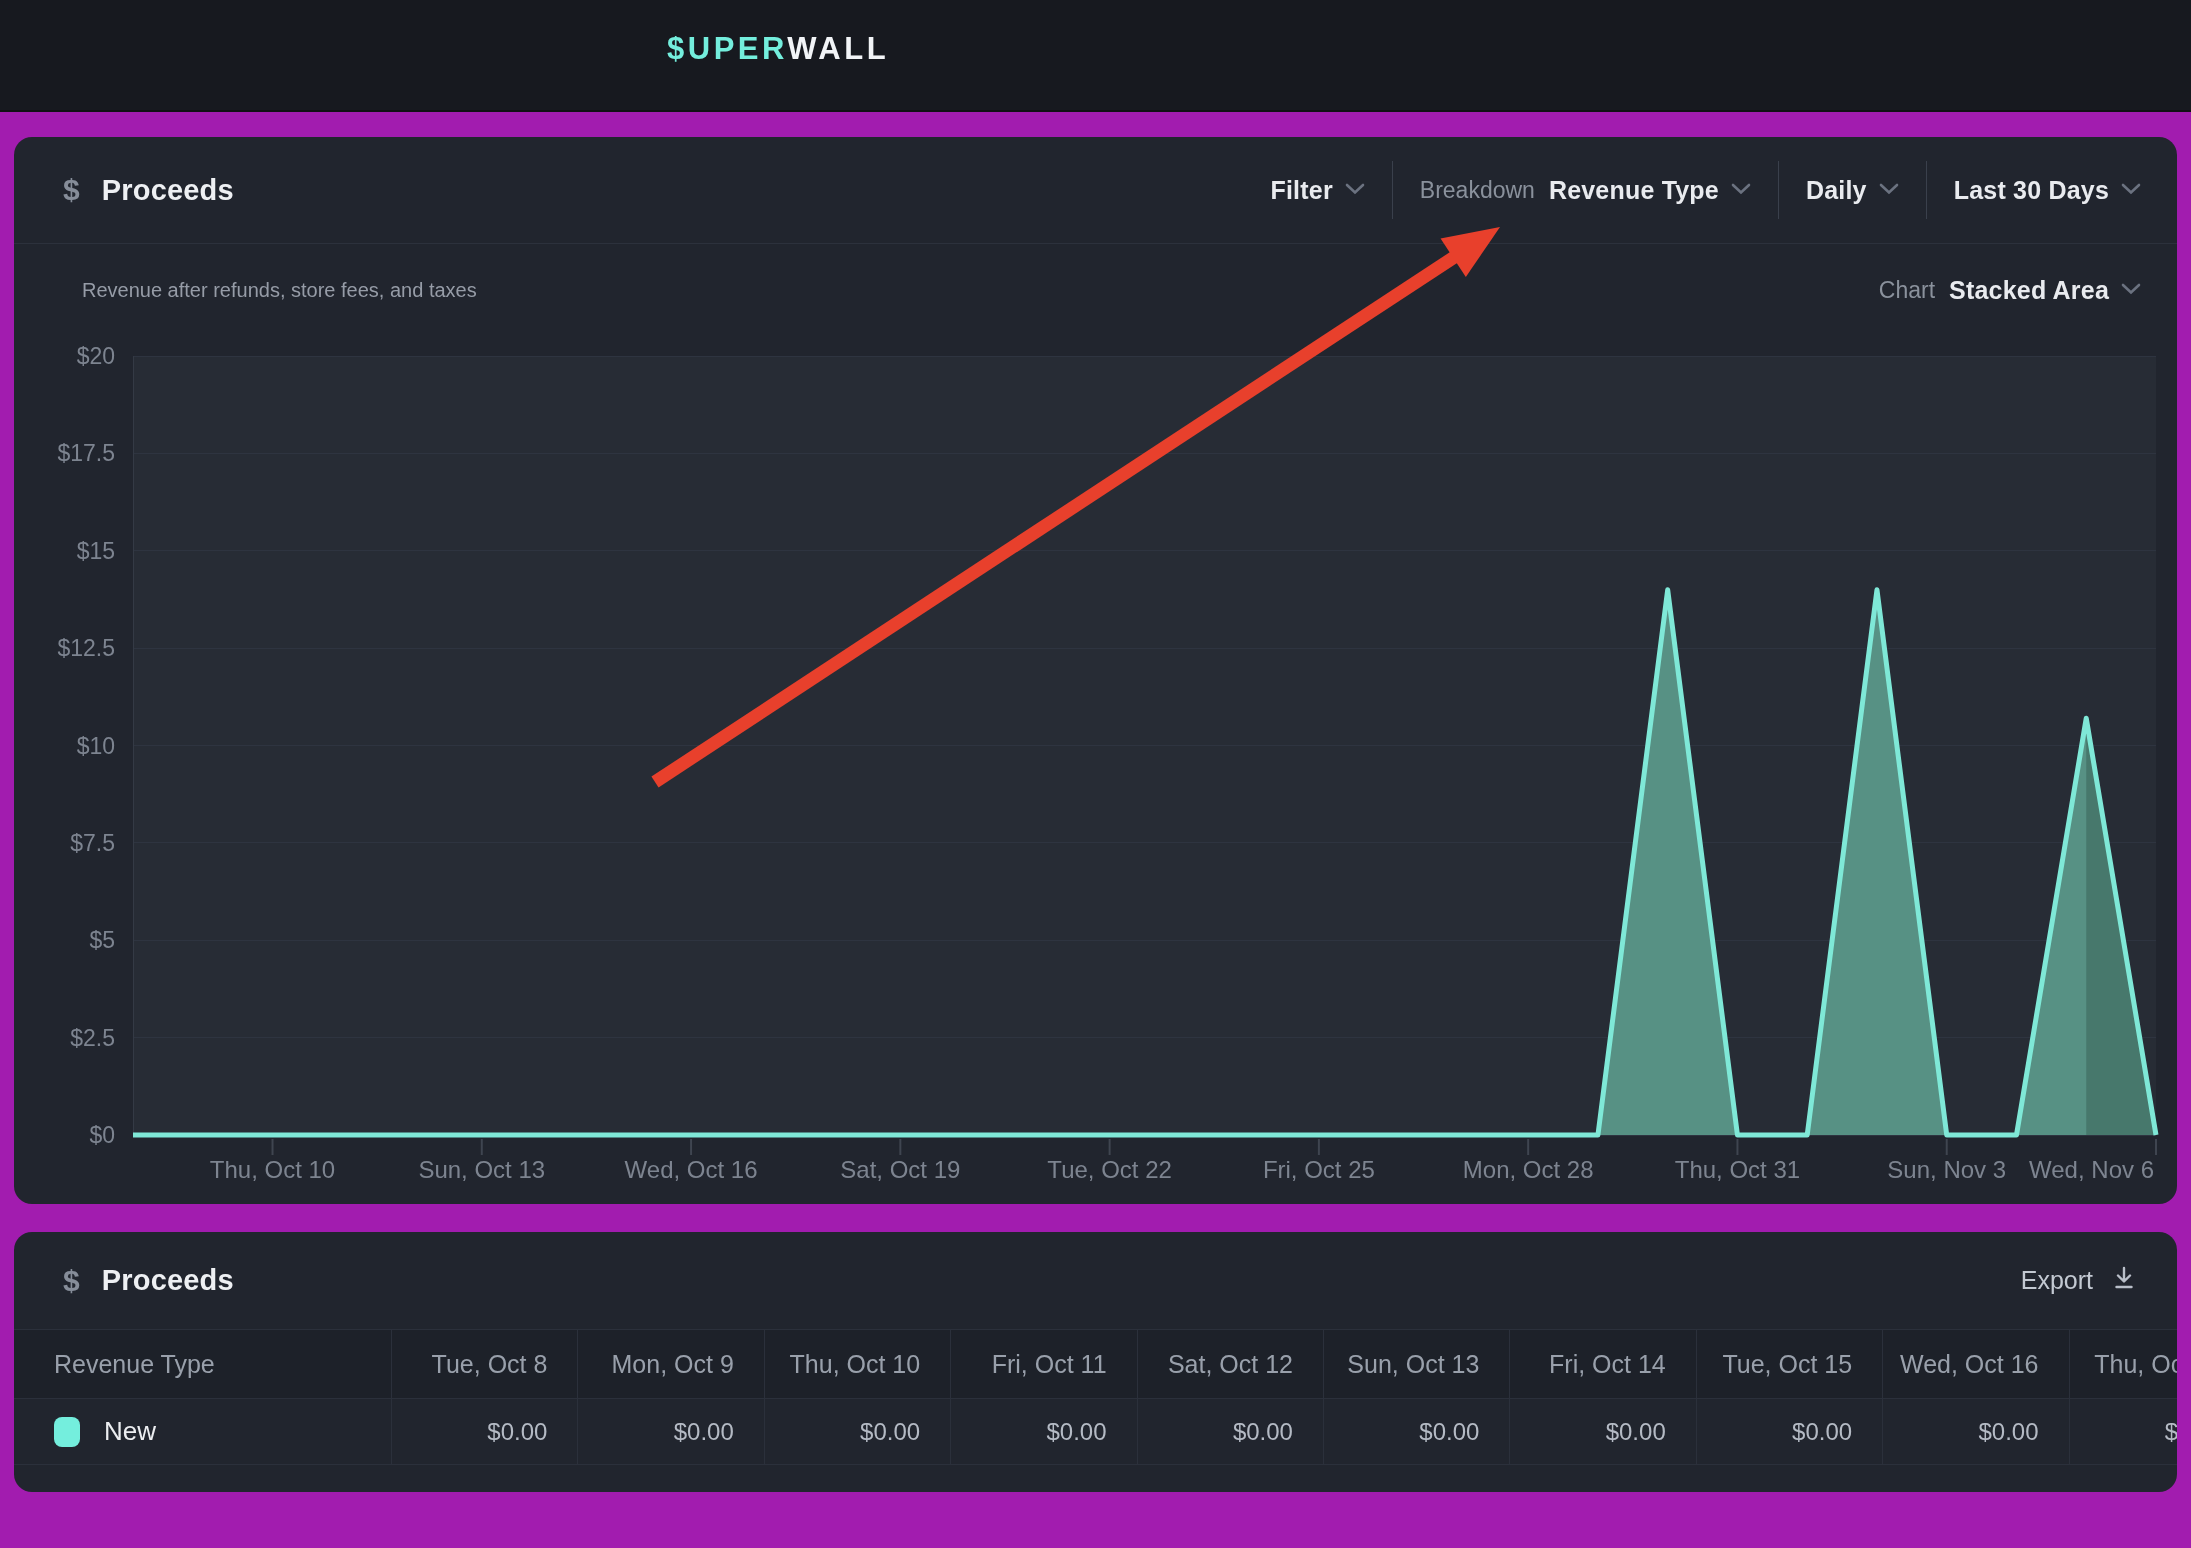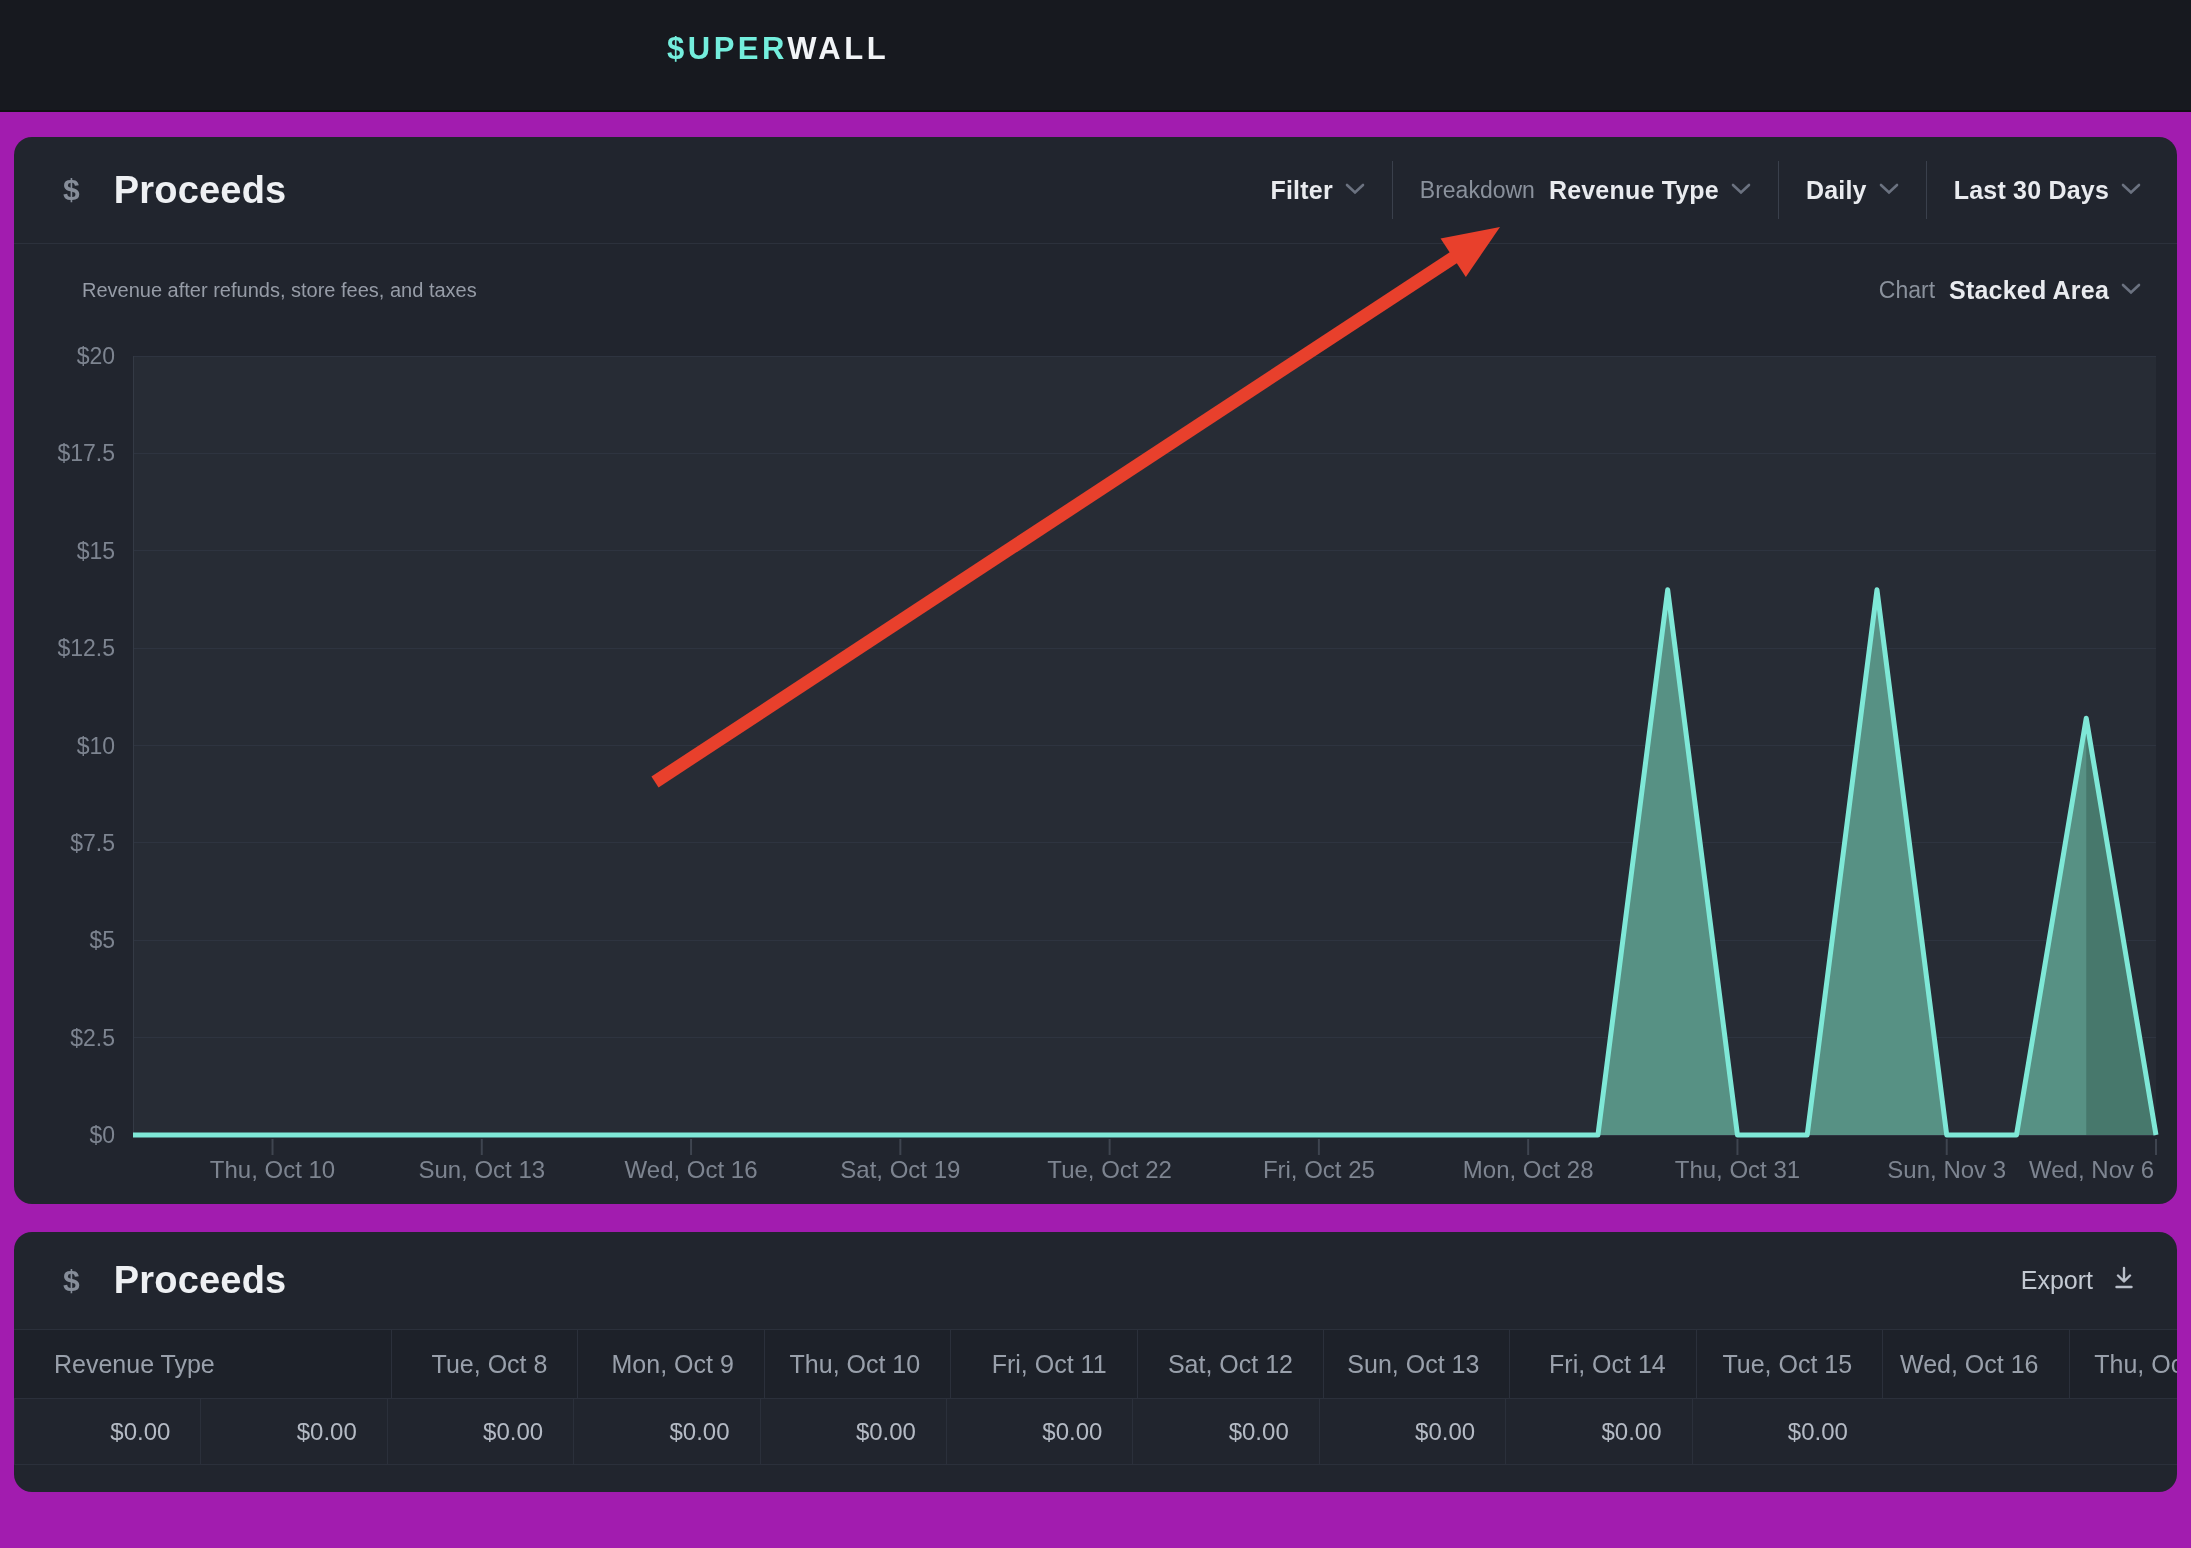--- a/index.html
+++ b/index.html
@@ -19,21 +19,21 @@
   .card{position:absolute;left:14px;width:2163px;background:#21252e;border-radius:18px;
         overflow:hidden;}
   .card-chart{top:137px;height:1067px;}
   .card-table{top:1232px;height:260px;}
 
   .card-head{display:flex;align-items:center;padding:0 36px 0 49px;
              border-bottom:1px solid #2c313c;}
   .card-chart .card-head{height:106px;}
   .card-table .card-head{height:97px;border-bottom:none;}
   .dollar{color:#868d99;font-size:30px;font-weight:bold;margin-right:18px;}
-  .card-title{font-size:38px;font-weight:bold;color:#eef0f3;margin:16px;letter-spacing:.2px;}
+  .card-title{font-size:29px;font-weight:bold;color:#eef0f3;margin:4px;letter-spacing:.2px;}
 
   
   .filters{margin-left:auto;display:flex;align-items:center;}
   .fgroup{display:flex;align-items:center;background:none;border:none;padding:0;
           cursor:pointer;font-family:inherit;}
   .flabel{color:#8a919c;font-size:23px;margin-right:14px;}
   .fval{color:#e9ebef;font-size:25px;font-weight:bold;letter-spacing:.2px;}
   .chev{margin-left:12px;display:inline-block;}
   .vdiv{width:1px;height:58px;background:#3a404c;margin:0 27px;}
 
@@ -209,20 +209,24 @@
           <div class="tcell">Thu, Oct 10</div>
           <div class="tcell">Fri, Oct 11</div>
           <div class="tcell">Sat, Oct 12</div>
           <div class="tcell">Sun, Oct 13</div>
           <div class="tcell">Fri, Oct 14</div>
           <div class="tcell">Tue, Oct 15</div>
           <div class="tcell">Wed, Oct 16</div>
           <div class="tcell">Thu, Oct 17</div>
         </div>
         <div class="trow tdata-row">
+          <div class="tcell first">
+            <span class="swatch" style="background: rgb(116, 238, 221);"></span>
+            <span>New</span>
+          </div>
           <div class="tcell">$0.00</div>
           <div class="tcell">$0.00</div>
           <div class="tcell">$0.00</div>
           <div class="tcell">$0.00</div>
           <div class="tcell">$0.00</div>
           <div class="tcell">$0.00</div>
           <div class="tcell">$0.00</div>
           <div class="tcell">$0.00</div>
           <div class="tcell">$0.00</div>
           <div class="tcell">$0.00</div>

